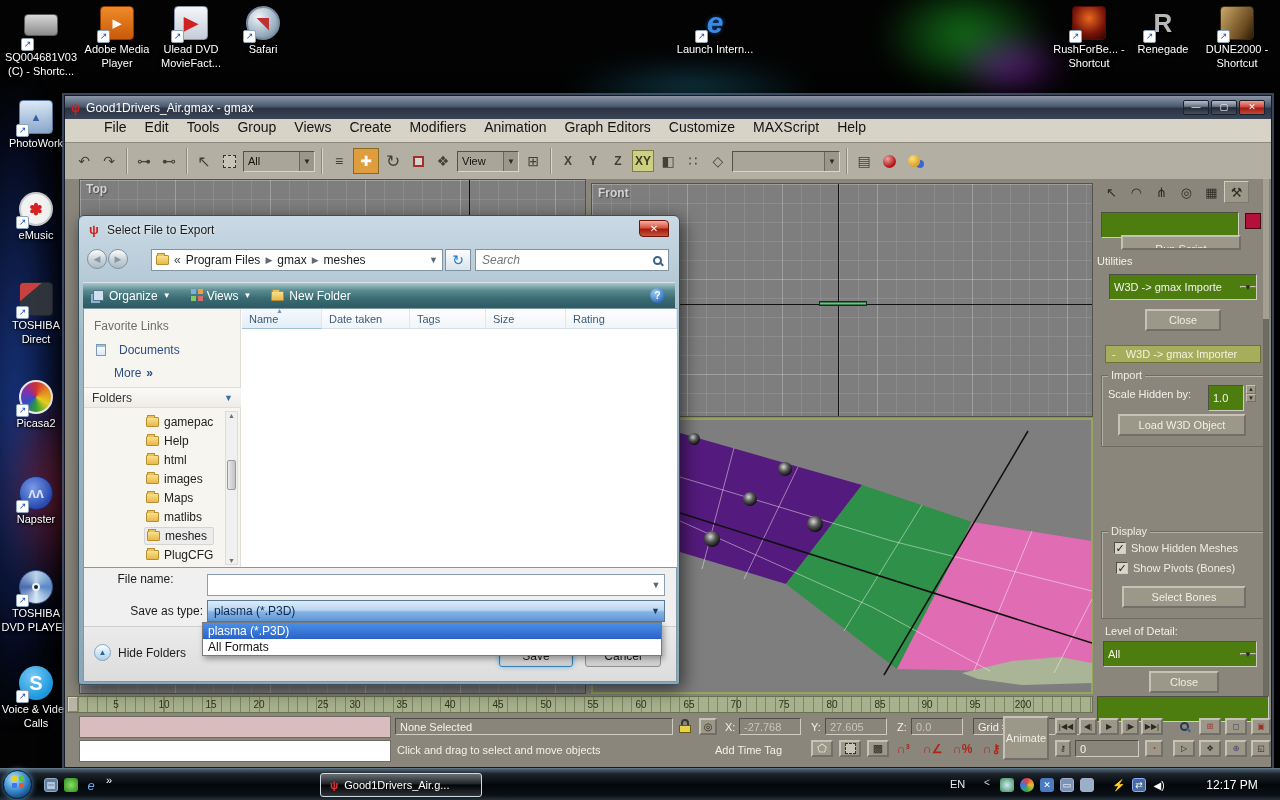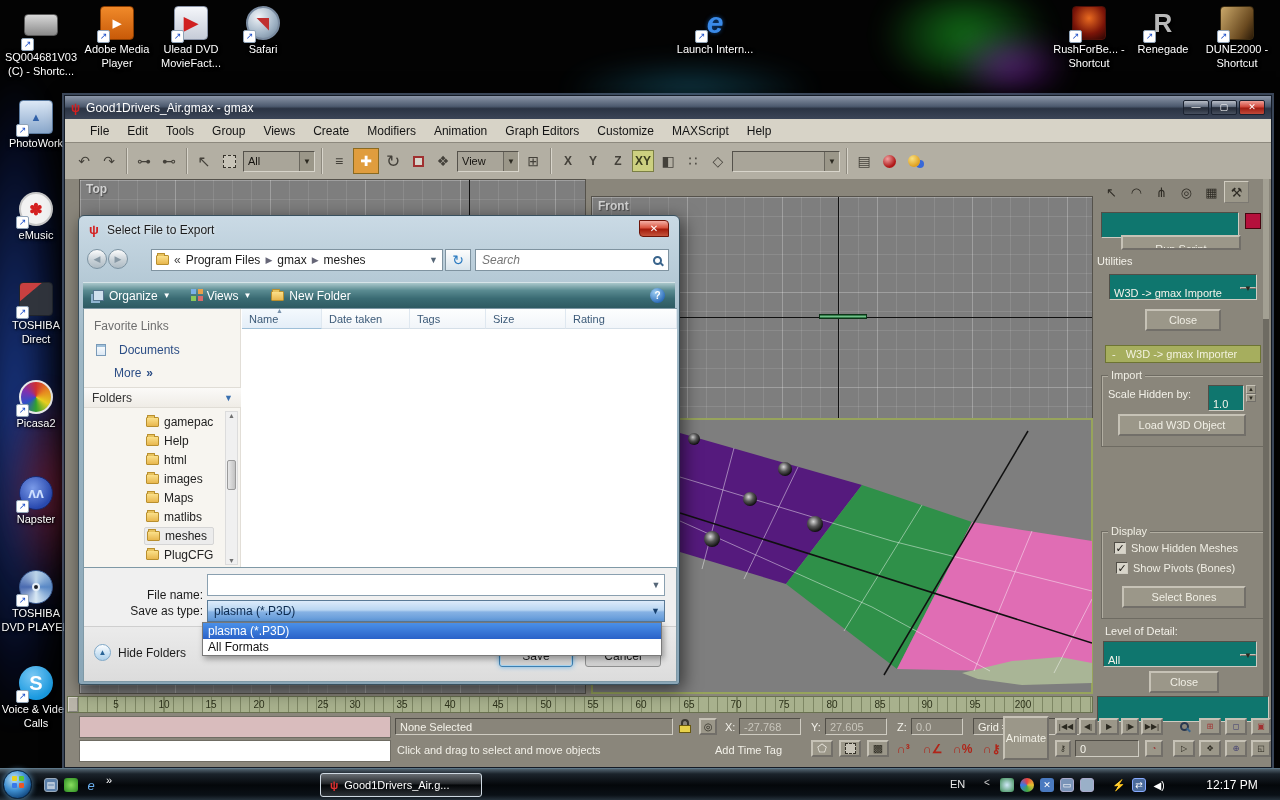--- a/index.html
+++ b/index.html
@@ -14,21 +14,21 @@
   .dicon .img{position:relative;width:34px;height:34px;margin:0 auto 3px}
   .dicon .sc{position:absolute;left:-3px;bottom:-3px;width:13px;height:13px;background:#fff;border:1px solid #8fa3b8;border-radius:2px;color:#1e50c8;font-size:9px;line-height:11px;text-align:center}
   .dicon .cap{text-shadow:1px 1px 2px #000,0 0 4px #000;line-height:1.25}
   .ishape{width:100%;height:100%;border-radius:4px;display:flex;align-items:center;justify-content:center;font-weight:bold}
 
   
   .gwin{position:absolute;left:64px;top:95px;width:1208px;height:673px;background:#8a867b;border:1px solid #141b26;box-shadow:0 0 0 2px rgba(96,116,146,.6),4px 6px 20px rgba(0,0,0,.75);z-index:5;font-size:11px;color:#f0eee4}
   .gtitle{position:absolute;left:0;top:0;right:0;height:23px;background:linear-gradient(#8b96a8,#4d5a6e 45%,#2b3444 55%,#3b4557);color:#fff;font-size:12px;display:flex;align-items:center;padding:0 6px}
   .winbtn{width:26px;height:15px;margin-left:2px;border:1px solid #1a2230;border-radius:2px;background:linear-gradient(rgba(255,255,255,.5),rgba(255,255,255,.12) 45%,rgba(0,0,0,.25) 50%,rgba(255,255,255,.1));color:#fff;font-size:9px;line-height:13px;text-align:center}
   .winbtn.close{background:linear-gradient(#f0a198,#d0483c 45%,#a01d12 55%,#c24a3a)}
-  .gmenu{position:absolute;top:23px;height:24px;left:0;right:0;background:#d7d3c7;border-bottom:1px solid #8d897e;color:#141414;font-size:12px;display:flex;align-items:center;padding-left:16px}
+  .gmenu{position:absolute;top:23px;height:24px;left:0;right:0;background:#d7d3c7;border-bottom:1px solid #8d897e;color:#141414;font-size:14px;display:flex;padding-left:30px}
   .gmenu span{padding:0 9px}
   .gtools{position:absolute;top:47px;height:36px;left:0;right:0;background:#b3afa3;display:flex;align-items:center;gap:3px;padding:0 8px}
   .ti{min-width:22px;height:22px;display:flex;align-items:center;justify-content:center;font-size:14px;color:#44413a}
   .ti.move{background:#e09d3e;border:1px solid #8a6a20;color:#fff;width:26px;height:26px}
   .ti.axis{font-size:12px;font-weight:bold;width:20px}
   .ti.axison{background:#ccd080;border:1px solid #7b7f45;color:#3a3d1e}
   .tsep{width:1px;height:26px;background:#8d897e;box-shadow:1px 0 0 #d8d5cb;margin:0 3px}
   .tdd{height:21px;background:#a9a599;border:1px solid;border-color:#55524b #d8d5cb #d8d5cb #55524b;color:#15130f;font-size:11px;display:flex;align-items:center;padding-left:4px}
   .tdd .da{margin-left:auto;width:15px;height:100%;background:#9b9789;border-left:1px solid #6a675e;font-size:8px;display:flex;align-items:center;justify-content:center;color:#2a281f}
   .dashedbox{width:13px;height:13px;border:1px dashed #35322a;background:#c8c4b8}
@@ -41,21 +41,21 @@
     linear-gradient(90deg,rgba(255,255,255,.17) 1px,transparent 1px);
     background-size:19px 19px,19px 19px,95px 95px,95px 95px}
   .vp.plain{background-image:none}
   .vplabel{position:absolute;left:6px;top:2px;color:#d2d2d2;font-weight:bold;font-size:12px;text-shadow:1px 1px 1px #4a4a4a}
 
   
   .cpanel{position:absolute;left:1032px;top:83px;width:172px;height:517px;background:#8a867b}
   .cp-abs{position:absolute}
   .gbtn{background:#9b9789;border:2px outset #c6c2b6;color:#f0eee4;font-size:11px;display:flex;align-items:center;justify-content:center;white-space:nowrap}
   .gbtn.dis{color:#6d6a61;text-shadow:1px 1px 0 #c4c0b5}
-  .sunk{background:#0f766e;border:1px solid;border-color:#514e47 #cfccc2 #cfccc2 #514e47;color:#f5f3ea;font-size:11px;display:flex;align-items:flex-start;padding:12px 4px}
+  .sunk{background:#4d7c0f;border:1px solid;border-color:#514e47 #cfccc2 #cfccc2 #514e47;color:#f5f3ea;font-size:11px;display:flex;align-items:center;padding:12px 4px}
   .grp{position:absolute;border:1px solid #6e6b62;box-shadow:1px 1px 0 #b2aea2 inset}
   .grplab{position:absolute;top:-7px;left:6px;background:#8a867b;padding:0 3px;font-size:11px;color:#f0eee4}
   .cb{width:12px;height:12px;background:#d8d5ca;border:1px solid;border-color:#514e47 #cfccc2 #cfccc2 #514e47;font-size:11px;line-height:10px;text-align:center;color:#15130f;margin-right:5px;flex:none}
   .cbrow{position:absolute;display:flex;align-items:center;font-size:11px;color:#f0eee4}
   .rollout{position:absolute;background:#a6ae5e;border:1px solid #6d7433;color:#f2f1dd;font-size:11px;display:flex;align-items:center}
   .ptab{width:25px;height:22px;display:flex;align-items:center;justify-content:center;font-size:13px;color:#2e2b24;border:1px solid transparent}
   .ptab.on{background:#9b9789;border:1px outset #d0ccc0}
   .spin{width:10px;height:16px;display:flex;flex-direction:column}
   .spin b{flex:1;background:#9b9789;border:1px outset #c6c2b6;font-size:6px;line-height:6px;text-align:center;color:#2a281f;font-weight:normal}
 
@@ -281,21 +281,21 @@
         </span>
       <span class="ti">
           <span style="width:12px;height:12px;border-radius:50%;background:radial-gradient(circle at 35% 30%,#f8e080,#e0a020 70%);box-shadow:6px 3px 0 -2px #3868d8"></span>
         </span>
     </div>
 
     <div class="vp" style="left:14px;top:83px;width:507px;height:234px">
       <span class="vplabel">Top</span>
       <div style="position:absolute;left:389px;top:0;width:1px;height:100%;background:#111"></div>
     </div>
-    <div class="vp" style="left:526px;top:100px;width:502px;height:234px">
+    <div class="vp" style="left:526px;top:87px;width:502px;height:234px">
       <span class="vplabel">Front</span>
       <div style="position:absolute;left:0;top:120px;width:100%;height:1px;background:#111"></div>
       <div style="position:absolute;left:246px;top:0;width:1px;height:100%;background:#111"></div>
       <div style="position:absolute;left:227px;top:117px;width:48px;height:5px;background:linear-gradient(#1a5a2a,#6fc08a 50%,#1a5a2a);border:1px solid #0c3418"></div>
     </div>
     <div class="vp" style="left:14px;top:322px;width:507px;height:276px"></div>
     <div class="vp plain" style="left:526px;top:322px;width:502px;height:276px;outline:2px solid #97a45c;outline-offset:-2px">
       <svg width="500" height="274" viewBox="0 0 500 274" style="position:absolute;left:0;top:0">
         <defs>
           <radialGradient id="sph" cx="40%" cy="35%" r="65%">
@@ -576,21 +576,21 @@
         <div class="hdrcell" style="left:244px;width:80px">
             <span>Size</span>
           </div>
         <div class="hdrcell" style="left:324px;width:111px">
             <span>Rating</span>
           </div>
       </div>
     </div>
 
     <div style="position:absolute;left:4px;top:352px;width:594px;height:114px;background:#f0f0f0;border:1px solid #7f99a6;border-top:none">
-      <span style="position:absolute;left:4px;top:20px;width:115px;text-align:right">File name:</span>
+      <span style="position:absolute;left:4px;top:4px;width:115px;text-align:center">File name:</span>
       <div class="whitebox" style="left:123px;top:6px;width:458px;border-color:#8aa0b0">
         <input style="border: none; outline: none; flex: 1 1 0%; font-size: 12px; font-family: &quot;Liberation Sans&quot;, sans-serif; padding: 0px 4px;">
         <span style="width:16px;text-align:center;color:#567;font-size:9px">▼</span>
       </div>
       <span style="position:absolute;left:4px;top:36px;width:115px;text-align:right">Save as type:</span>
       <div style="position:absolute;left:123px;top:32px;width:458px;height:22px;border:1px solid #5a7a96;background:linear-gradient(#ddebfa,#b9d6f2 45%,#86b2e4 55%,#5f97d8);display:flex;align-items:center;font-size:12px;color:#0d2b50">
         <span style="padding-left:6px">plasma (*.P3D)</span>
         <span style="margin-left:auto;width:17px;text-align:center;color:#17406e;font-size:9px">▼</span>
       </div>
 

